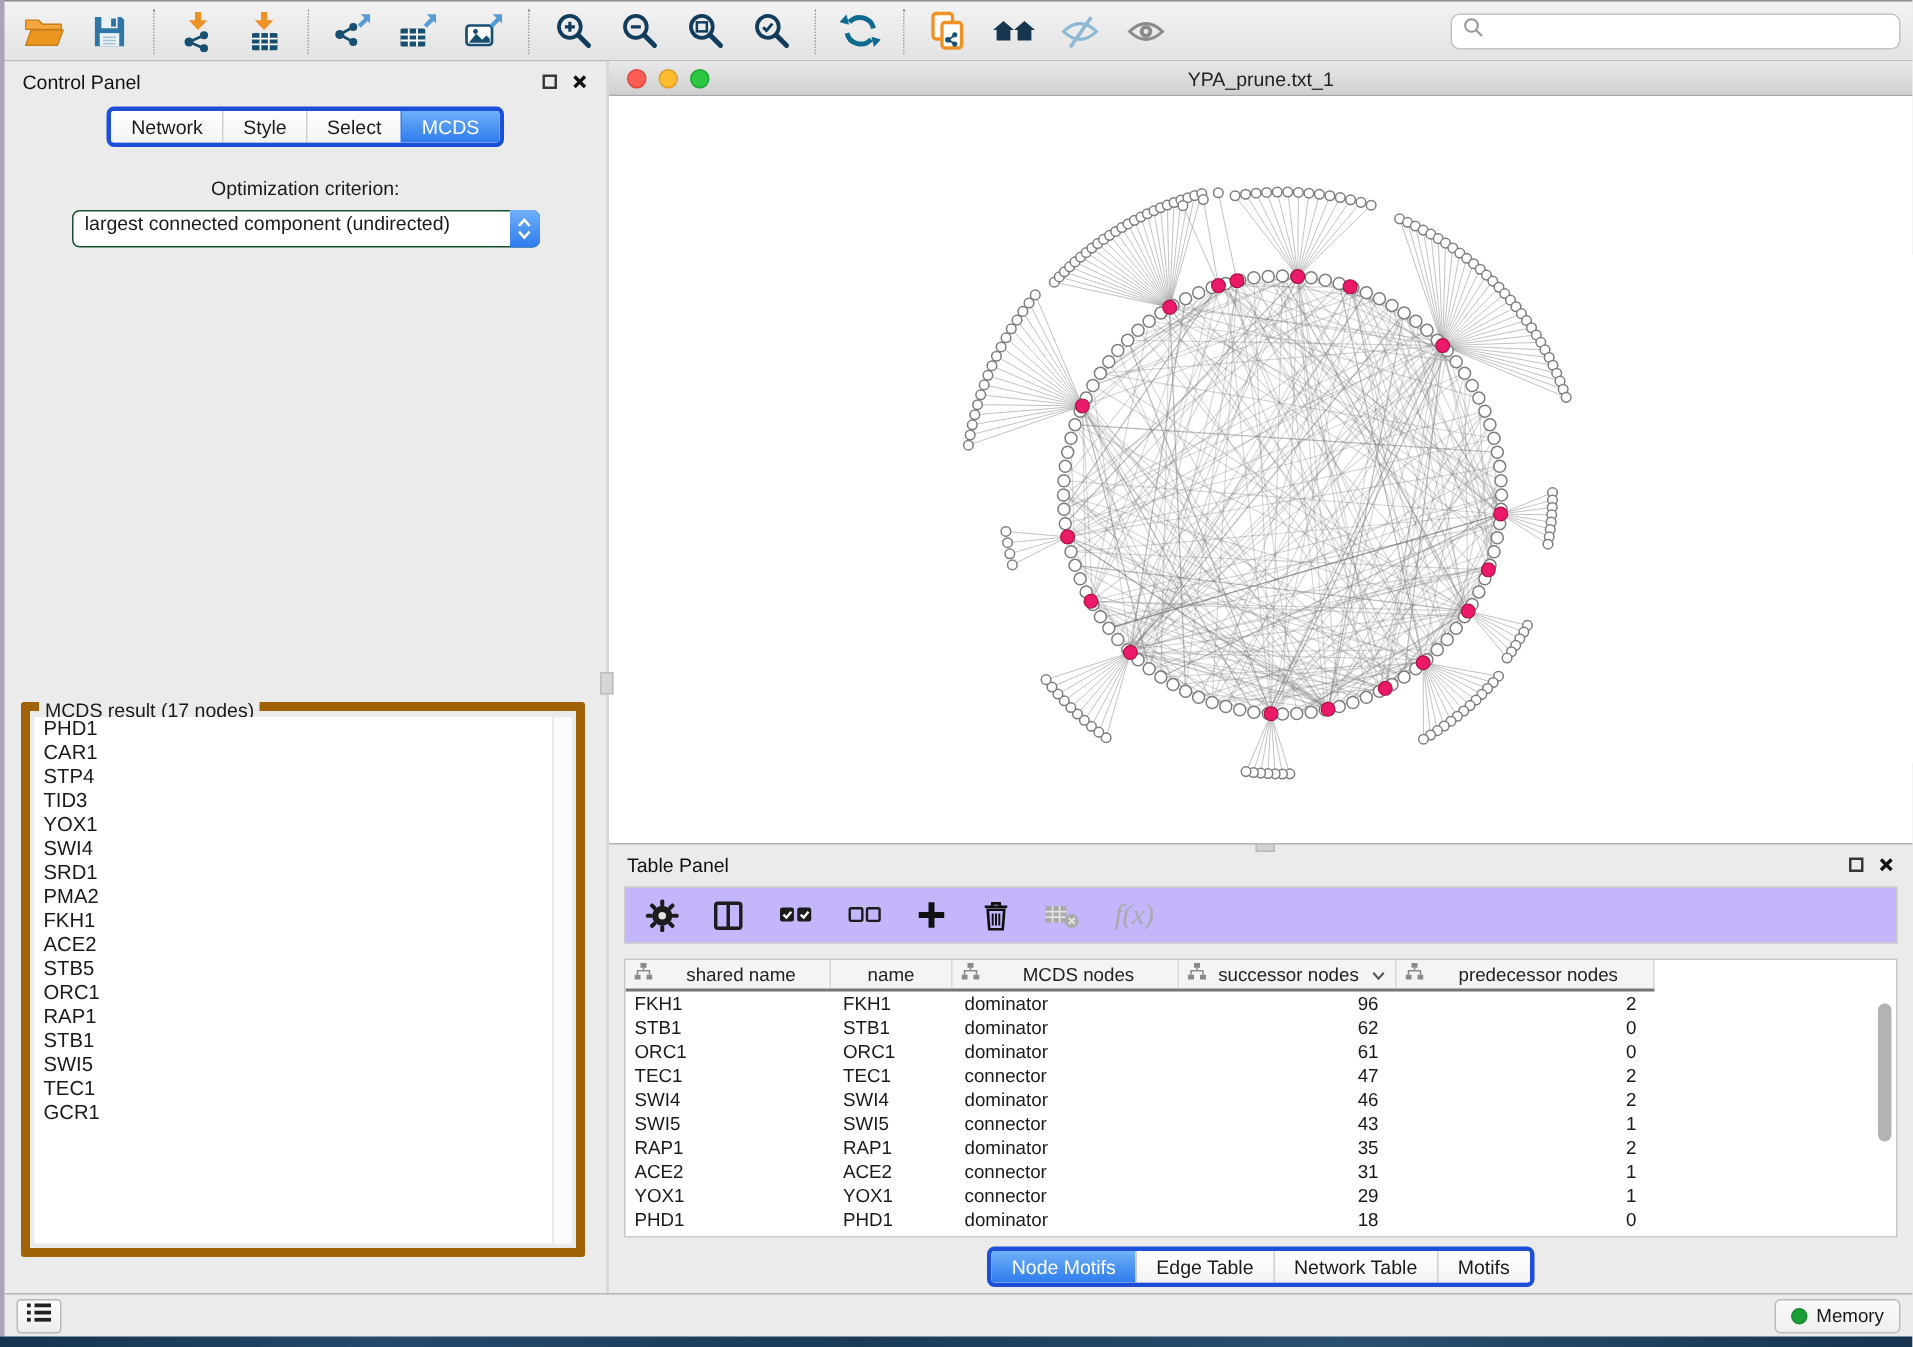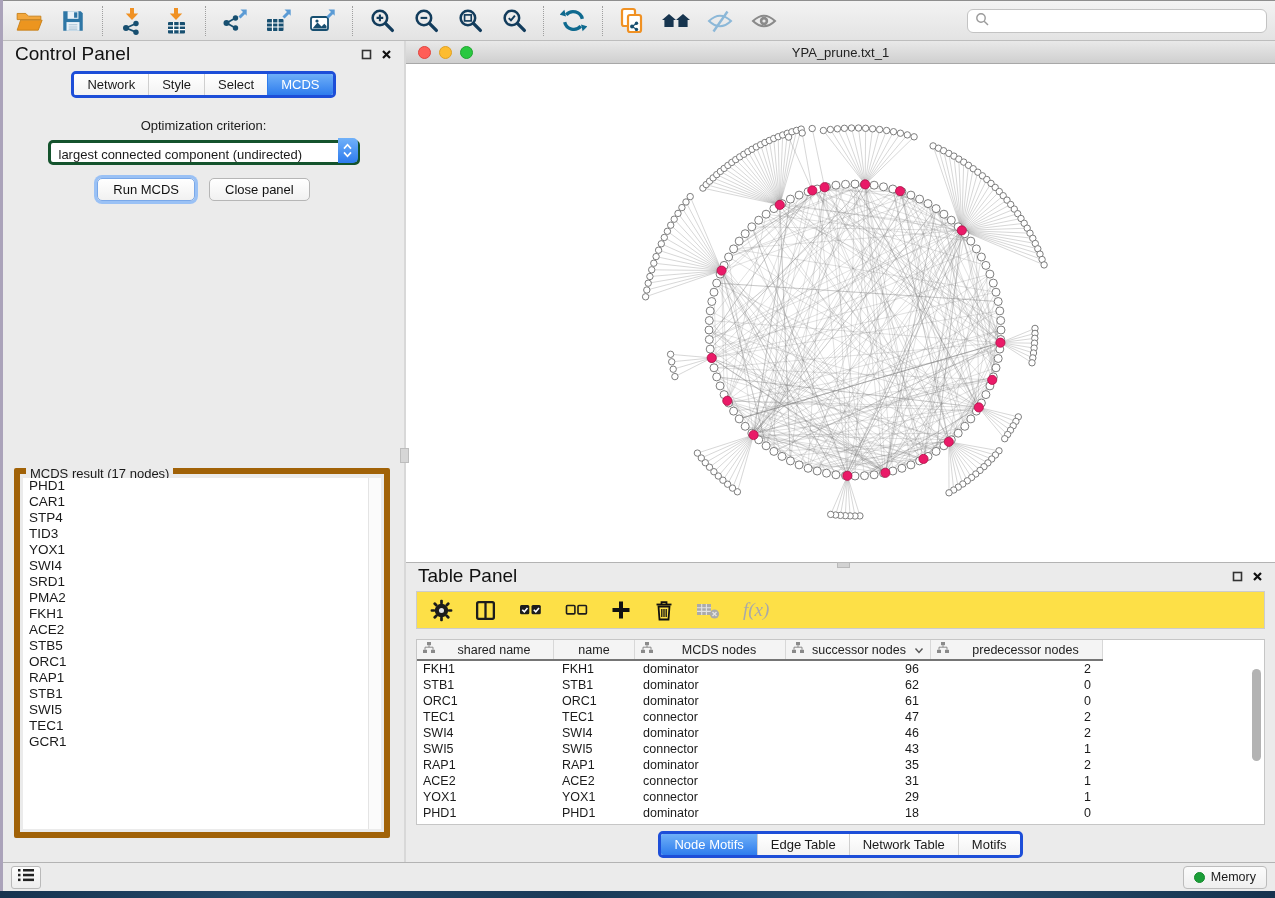--- a/index.html
+++ b/index.html
@@ -17,37 +17,37 @@
   #toolbar { position:absolute; left:0; top:0; width:1275px; height:41px;
     background:linear-gradient(#f3f3f3,#e3e3e3); border-top:1px solid #8e8e8e; border-bottom:1px solid #bdbdbd;
     display:flex; align-items:center; }
   .tb-group { display:flex; align-items:center; gap:14px; padding:0 14px; height:30px; }
   .tb-group + .tb-group { border-left:1px dotted #9f9f9f; }
   .tb-icon { width:30px; height:30px; display:flex; align-items:center; justify-content:center; cursor:pointer; }
   #search-wrap { margin-left:auto; margin-right:8px; width:300px; height:24px; background:#fff;
     border:1px solid #c3c3c3; border-radius:6px; display:flex; align-items:center; padding:0 7px; gap:5px; }
   #search-wrap input { border:none; outline:none; flex:1; font-size:13px; font-family:inherit; background:transparent; }
   
-  .panel-header { height:26px; display:flex; align-items:center; padding:0 12px; font-size:19px; color:#111; }
+  .panel-header { height:26px; display:flex; align-items:center; padding:0 12px; font-size:13px; color:#111; }
   .panel-controls { margin-left:auto; display:flex; align-items:center; gap:9px; }
   .panel-controls span { display:flex; cursor:pointer; }
   
   #control-panel { position:absolute; left:3px; top:41px; width:401px; height:821px; background:#ebebeb; }
   #v-splitter { position:absolute; left:404px; top:41px; width:2px; height:821px; background:#d8d8d8; }
   .v-grip { position:absolute; left:400px; top:448px; width:9px; height:15px; background:#d6d6d6;
     border:1px solid #bdbdbd; z-index:5; }
   .seg-tabs { display:inline-flex; border:3px solid #1d4ed8; border-radius:5px; overflow:hidden; background:#fff; }
   .seg-tab { padding:3px 13px; font-size:13px; background:linear-gradient(#ffffff,#f3f3f3); color:#1a1a1a;
     border-left:1px solid #cfcfcf; cursor:pointer; white-space:nowrap; }
   .seg-tab:first-child { border-left:none; }
   .seg-tab.active { background:linear-gradient(#6fb0f8,#2e7ced); color:#fff; border-left-color:#2e7ced; }
   #cp-tabs-row { text-align:center; margin-top:4px; }
   #opt-label { text-align:center; font-size:13px; margin-top:20px; }
-  #criterion-select { width:312px; height:25px; margin:7px auto 0; background:#fff; border:3px solid #14532d;
-    border-radius:5px; display:flex; align-items:flex-end; cursor:pointer; }
+  #criterion-select { width:312px; height:25px; margin:7px auto 0; background:#fff; border:1px solid #14532d;
+    border-radius:5px; display:flex; align-items:flex-start; cursor:pointer; }
   #criterion-select .val { flex:1; font-size:13px; padding:0 8px; white-space:nowrap; }
   #criterion-select .stepper { width:20px; height:25px; margin:-1px -1px -1px 0; border-radius:0 5px 5px 0;
     background:linear-gradient(#71b1f9,#2d7bee); display:flex; align-items:center; justify-content:center; }
   #cp-buttons { display:flex; justify-content:center; gap:14px; margin-top:13px; }
   .mac-btn { font-family:inherit; font-size:13px; padding:3px 15px; background:linear-gradient(#ffffff,#f1f1f1);
     border:1px solid #b6b6b6; border-radius:5px; cursor:pointer; color:#111; }
   .mac-btn.focused { box-shadow:0 0 0 3px rgba(110,170,250,.65); border-color:#7aa8e8; }
   #result-box { position:absolute; left:11px; top:427px; width:376px; height:370px;
     border:6px solid #a16207; border-radius:2px; }
   #result-box .legend { position:absolute; top:-8px; left:6px; background:#ebebeb; padding:0 4px; font-size:13px; }
@@ -62,21 +62,21 @@
   .lights { position:absolute; left:12px; top:5px; display:flex; gap:8px; }
   .light { width:13px; height:13px; border-radius:50%; cursor:pointer; }
   .light.red { background:#ff5e57; border:1px solid #e0443e; }
   .light.yellow { background:#fdbc2f; border:1px solid #dfa023; }
   .light.green { background:#2ac840; border:1px solid #1ea52f; }
   #net-canvas { position:absolute; left:0; top:23px; width:869px; height:498px; background:#fff; cursor:default; }
   
   #table-panel { position:absolute; left:406px; top:562px; width:869px; height:300px; background:#ebebeb;
     border-top:1px solid #b3b3b3; }
   .h-grip { position:absolute; left:431px; top:-1px; width:13px; height:6px; background:#d2d2d2; border:1px solid #b9b9b9; }
-  #tp-toolbar { margin:2px 10px 0; height:38px; background:#fde047; border:1px solid #cccccc;
+  #tp-toolbar { margin:2px 10px 0; height:38px; background:#c4b5fd; border:1px solid #cccccc;
     display:flex; align-items:center; gap:21px; padding:0 13px; }
   .tp-icon { display:flex; align-items:center; justify-content:center; cursor:pointer; }
   #tp-table { position:relative; margin:10px 10px 0; height:186px; background:#fff; border:1px solid #c6c6c6; overflow:hidden; }
   #tp-head { display:flex; height:21px; background:#f4f4f4; border-bottom:2px solid #757575; width:686px; }
   .th { display:flex; align-items:center; gap:6px; padding:0 6px; font-size:12.5px; color:#222;
     border-right:1px solid #d8d8d8; cursor:pointer; }
   .th .lbl { flex:1; text-align:center; }
   .tr { display:flex; height:16px; cursor:default; }
   .td { font-size:12.5px; line-height:16px; white-space:nowrap; overflow:hidden; }
   #tp-scroll { position:absolute; right:2px; top:3px; bottom:3px; width:12px; }
@@ -275,24 +275,20 @@
       </div></div>
   <div id="opt-label">Optimization criterion:</div>
   <div id="criterion-select">
     <span class="val">largest connected component (undirected)</span>
     <span class="stepper">
       <svg width="9" height="15">
           <path d="M1 5.6L4.5 1.6L8 5.6" stroke="#fff" stroke-width="1.6" fill="none"></path>
           <path d="M1 9.4L4.5 13.4L8 9.4" stroke="#fff" stroke-width="1.6" fill="none"></path>
         </svg>
     </span>
-  </div>
-  <div id="cp-buttons">
-    <button class="mac-btn focused">Run MCDS</button>
-    <button class="mac-btn">Close panel</button>
   </div>
   <div id="result-box">
     <span class="legend">MCDS result (17 nodes)</span>
     <div id="result-list">
       <div id="result-items">
           <div class="result-item">PHD1</div>
           <div class="result-item">CAR1</div>
           <div class="result-item">STP4</div>
           <div class="result-item">TID3</div>
           <div class="result-item">YOX1</div>

